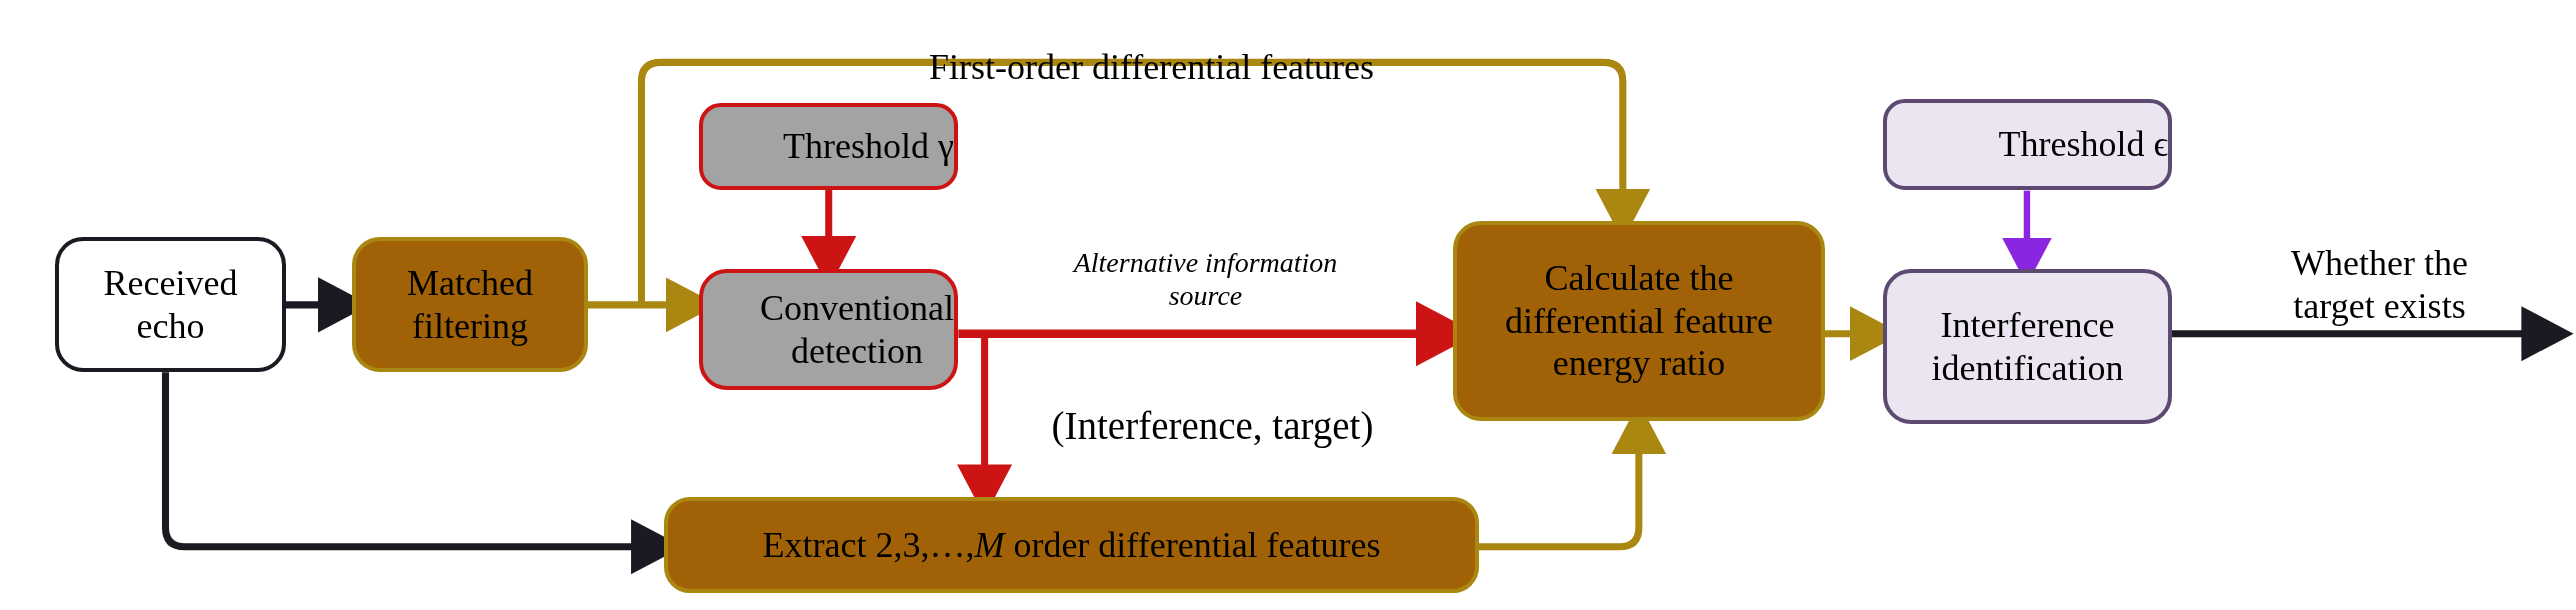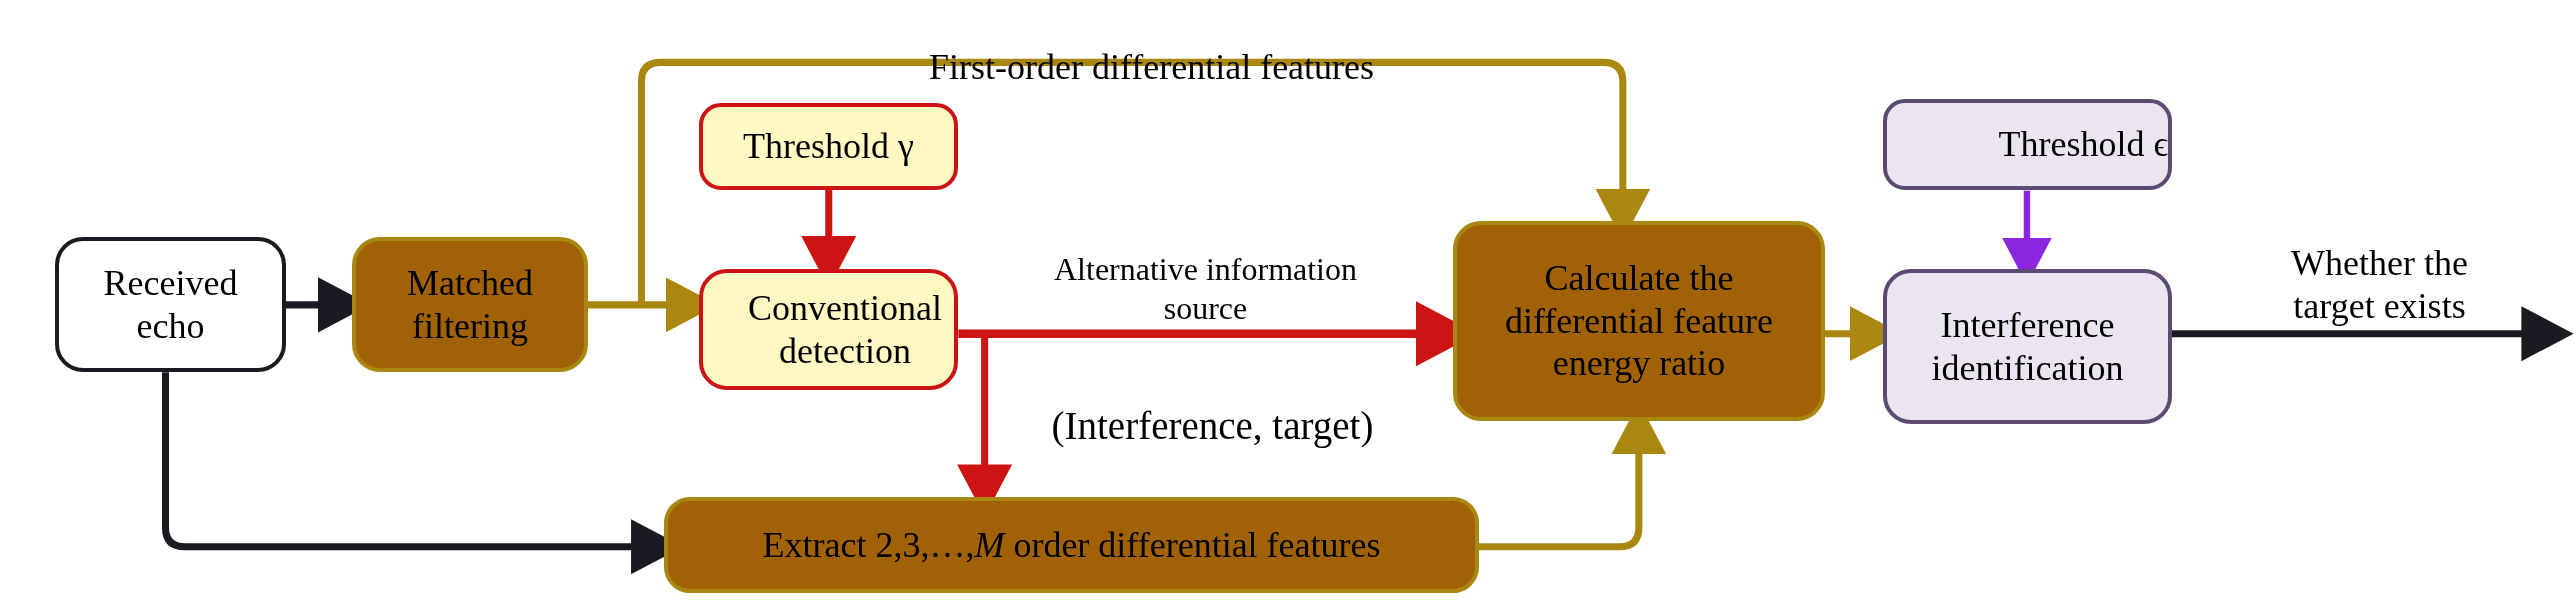--- a/index.html
+++ b/index.html
@@ -41,22 +41,23 @@
   }
   .node-white {
     background: #ffffff;
     border: 4.5px solid #1a1a22;
   }
   .node-yellow {
     background: #a16207;
     border: 4.5px solid #A98710;
   }
   .node-pink {
-    background: #fef9c3;
+    background: #a3a3a3;
     border: 4.5px solid #CC1414;
+    justify-content: flex-end;
   }
   .node-purple {
     background: #EAE5F1;
     border: 4.5px solid #5C4A72;
   }
   .freetext {
     position: absolute;
     text-align: center;
     color: #000000;
     line-height: 1.2;
@@ -167,21 +168,21 @@
   </div>
 
   <div class="node node-yellow" style="left:664px; top:497px; width:815px; height:96px; font-size:36px; border-radius:26px;">
     <span class="node-text" id="extract-label">Extract 2,3,…,<span class="it">M</span> order differential features</span>
   </div>
 
   <div class="freetext" style="left:805px; top:2.6px; width:693px; font-size:36px;">
     <span class="freetext-text">First-order differential features</span>
   </div>
 
-  <div class="freetext" style="left:981px; top:212px; width:449px; font-size:32px;">
+  <div class="freetext" style="left:981px; top:212px; width:449px; font-size:28px;font-style:italic;">
     <span class="freetext-text">Alternative information
 source</span>
   </div>
 
   <div class="freetext" style="left:1001px; top:356px; width:423px; font-size:39px;">
     <span class="freetext-text">(Interference, target)</span>
   </div>
 
   <div class="freetext" style="left:2232px; top:199px; width:295px; font-size:36px;">
     <span class="freetext-text">Whether the

